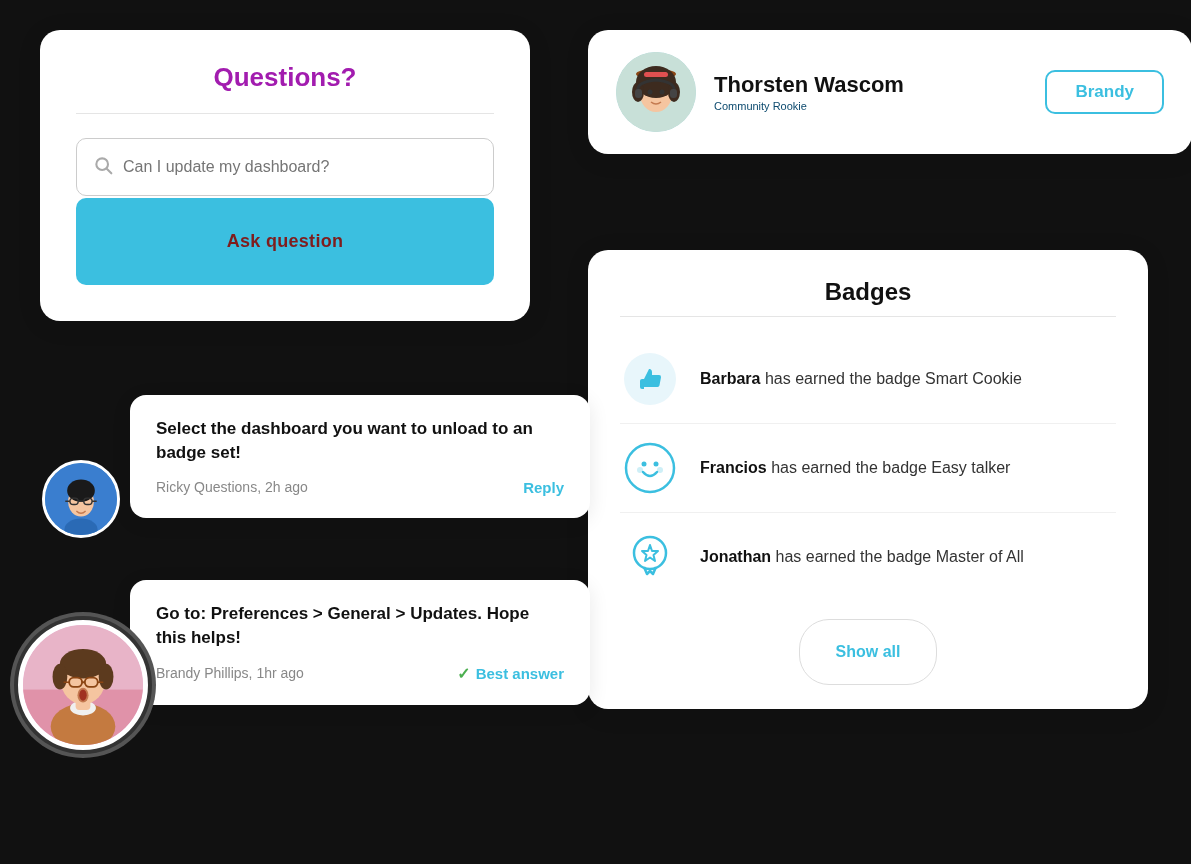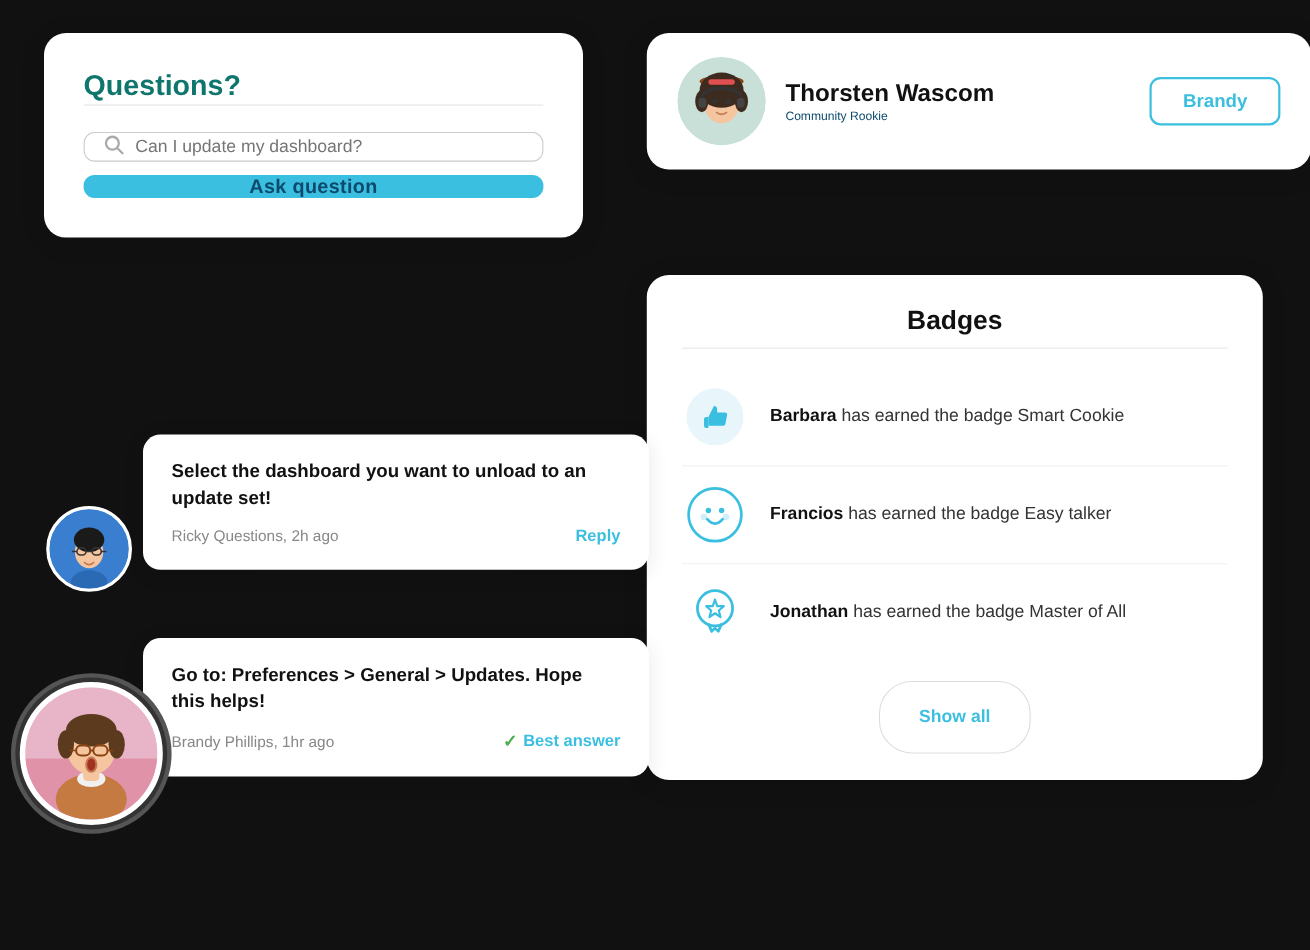--- a/index.html
+++ b/index.html
@@ -22,56 +22,56 @@
     .questions-card {
       position: absolute;
       top: 30px;
       left: 40px;
       width: 490px;
       padding: 32px 36px 36px;
     }
     .questions-title {
       font-size: 26px;
       font-weight: 800;
-      text-align: left;
-      color: #0f766e;
-      margin-bottom: 2px;
+      text-align: center;
+      color: #a21caf;
+      margin-bottom: 20px;
     }
     .questions-divider {
       border: none;
       border-top: 1px solid #e5e5e5;
       margin-bottom: 24px;
     }
     .search-box {
       display: flex;
       align-items: center;
       border: 1.5px solid #ccc;
       border-radius: 10px;
-      padding: 0 16px;
-      margin-bottom: 12px;
+      padding: 16px 16px;
+      margin-bottom: 2px;
       background: #fff;
     }
     .search-icon-svg {
       color: #aaa;
       margin-right: 10px;
       flex-shrink: 0;
     }
     .search-input {
       border: none;
       outline: none;
       font-size: 16px;
       color: #aaa;
       width: 100%;
       background: transparent;
     }
     .ask-button {
       width: 100%;
-      padding: 0;
+      padding: 33px;
       background: #3bbfe0;
-      color: #0c4a6e;
+      color: #7f1d1d;
       font-size: 18px;
       font-weight: 700;
       border: none;
       border-radius: 10px;
       cursor: pointer;
       letter-spacing: 0.3px;
     }
 
     
     .profile-card {
@@ -359,21 +359,21 @@
     </div>
     <div class="badge-text">
       <strong>Jonathan</strong><span> has earned the badge Master of All</span>
     </div>
   </div>
 
   <button class="show-all-btn">Show all</button>
 </div>
 
 <div class="comment-card comment-card-1">
-  <div class="comment-title">Select the dashboard you want to unload to an update set!</div>
+  <div class="comment-title">Select the dashboard you want to unload to an badge set!</div>
   <div class="comment-meta">
     <span>Ricky Questions, 2h ago</span>
     <a class="reply-link" href="#">Reply</a>
   </div>
 </div>
 
 <div class="comment-card comment-card-2">
   <div class="comment-title">Go to: Preferences &gt; General &gt; Updates. Hope this helps!</div>
   <div class="comment-meta">
     <span>Brandy Phillips, 1hr ago</span>

